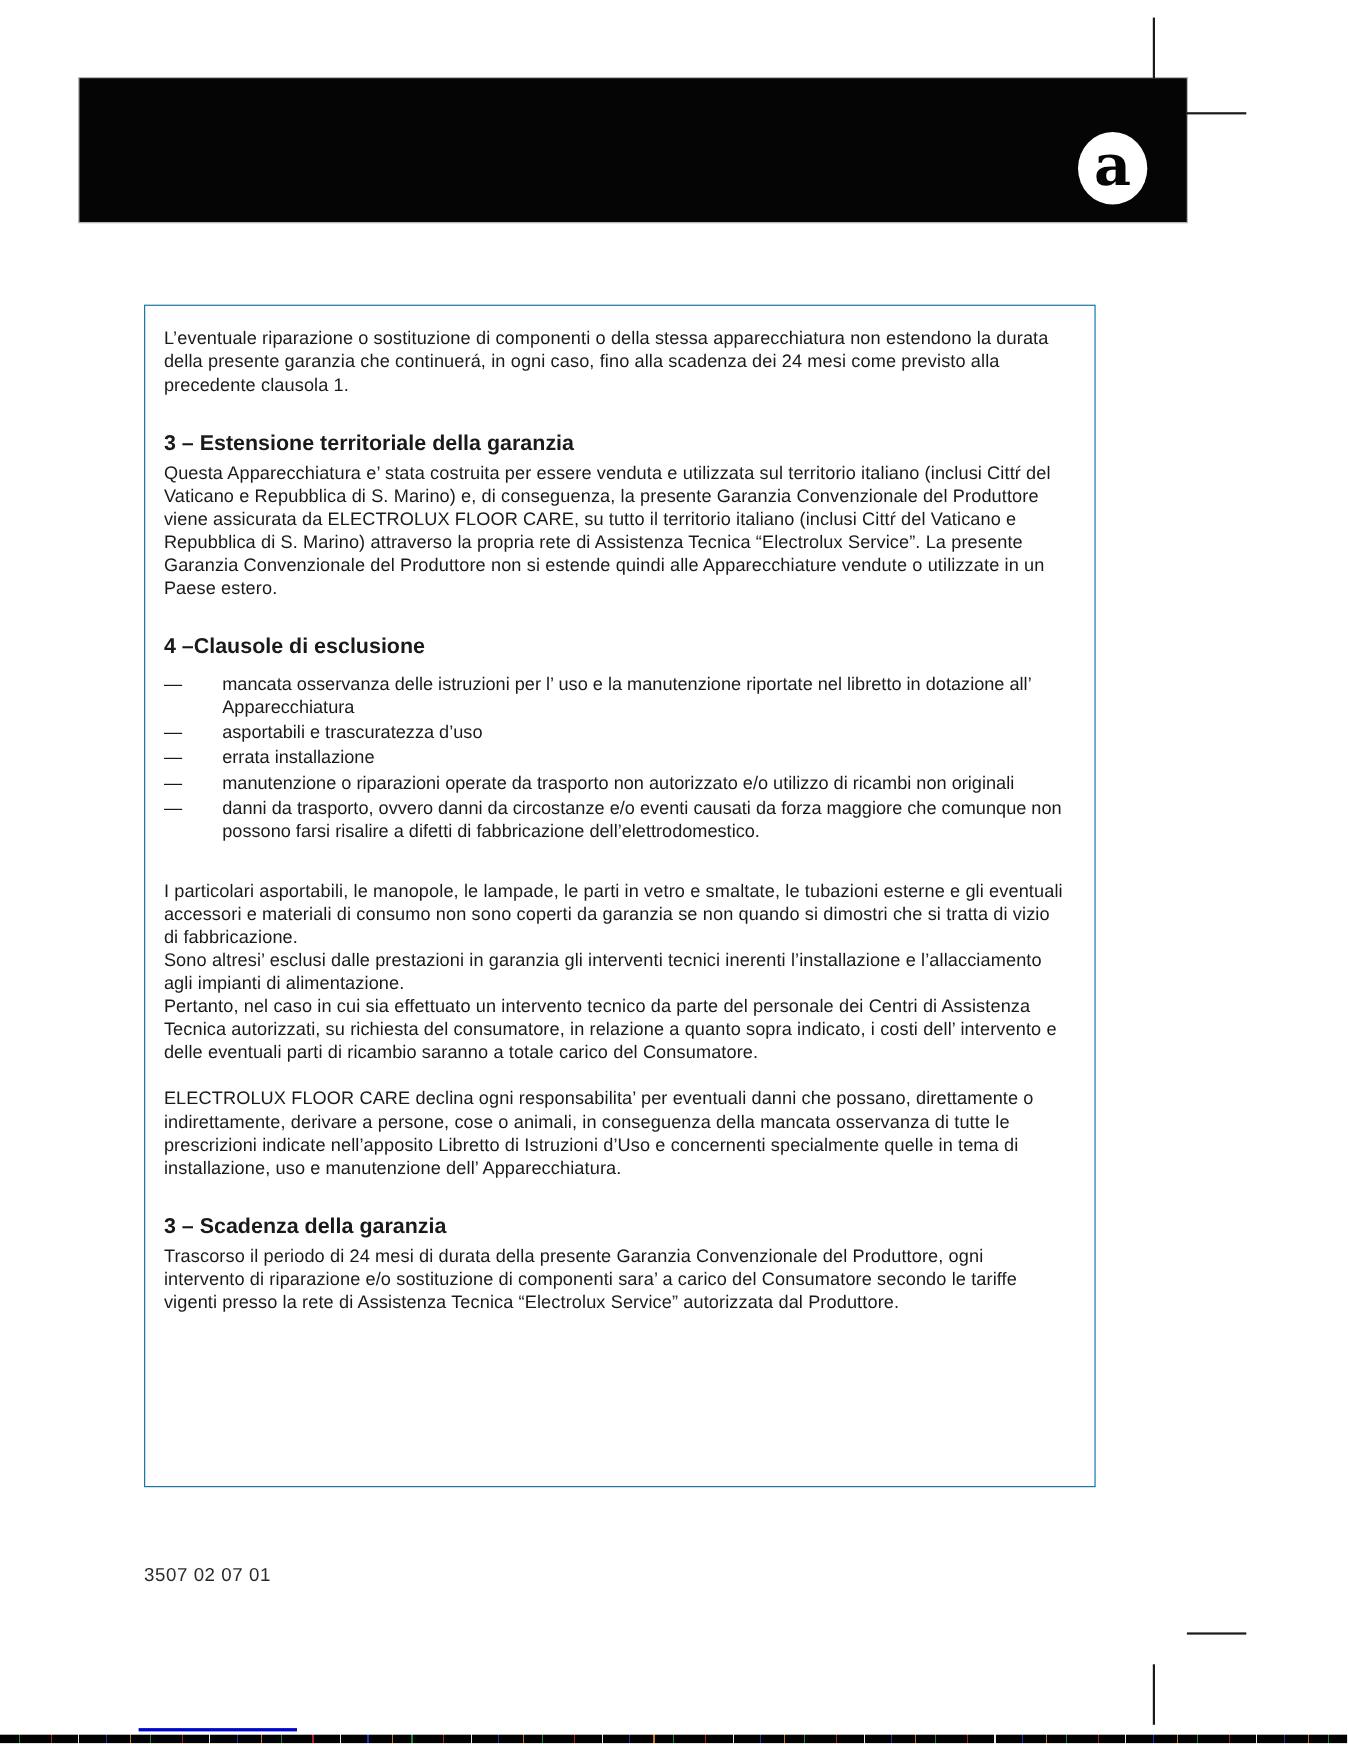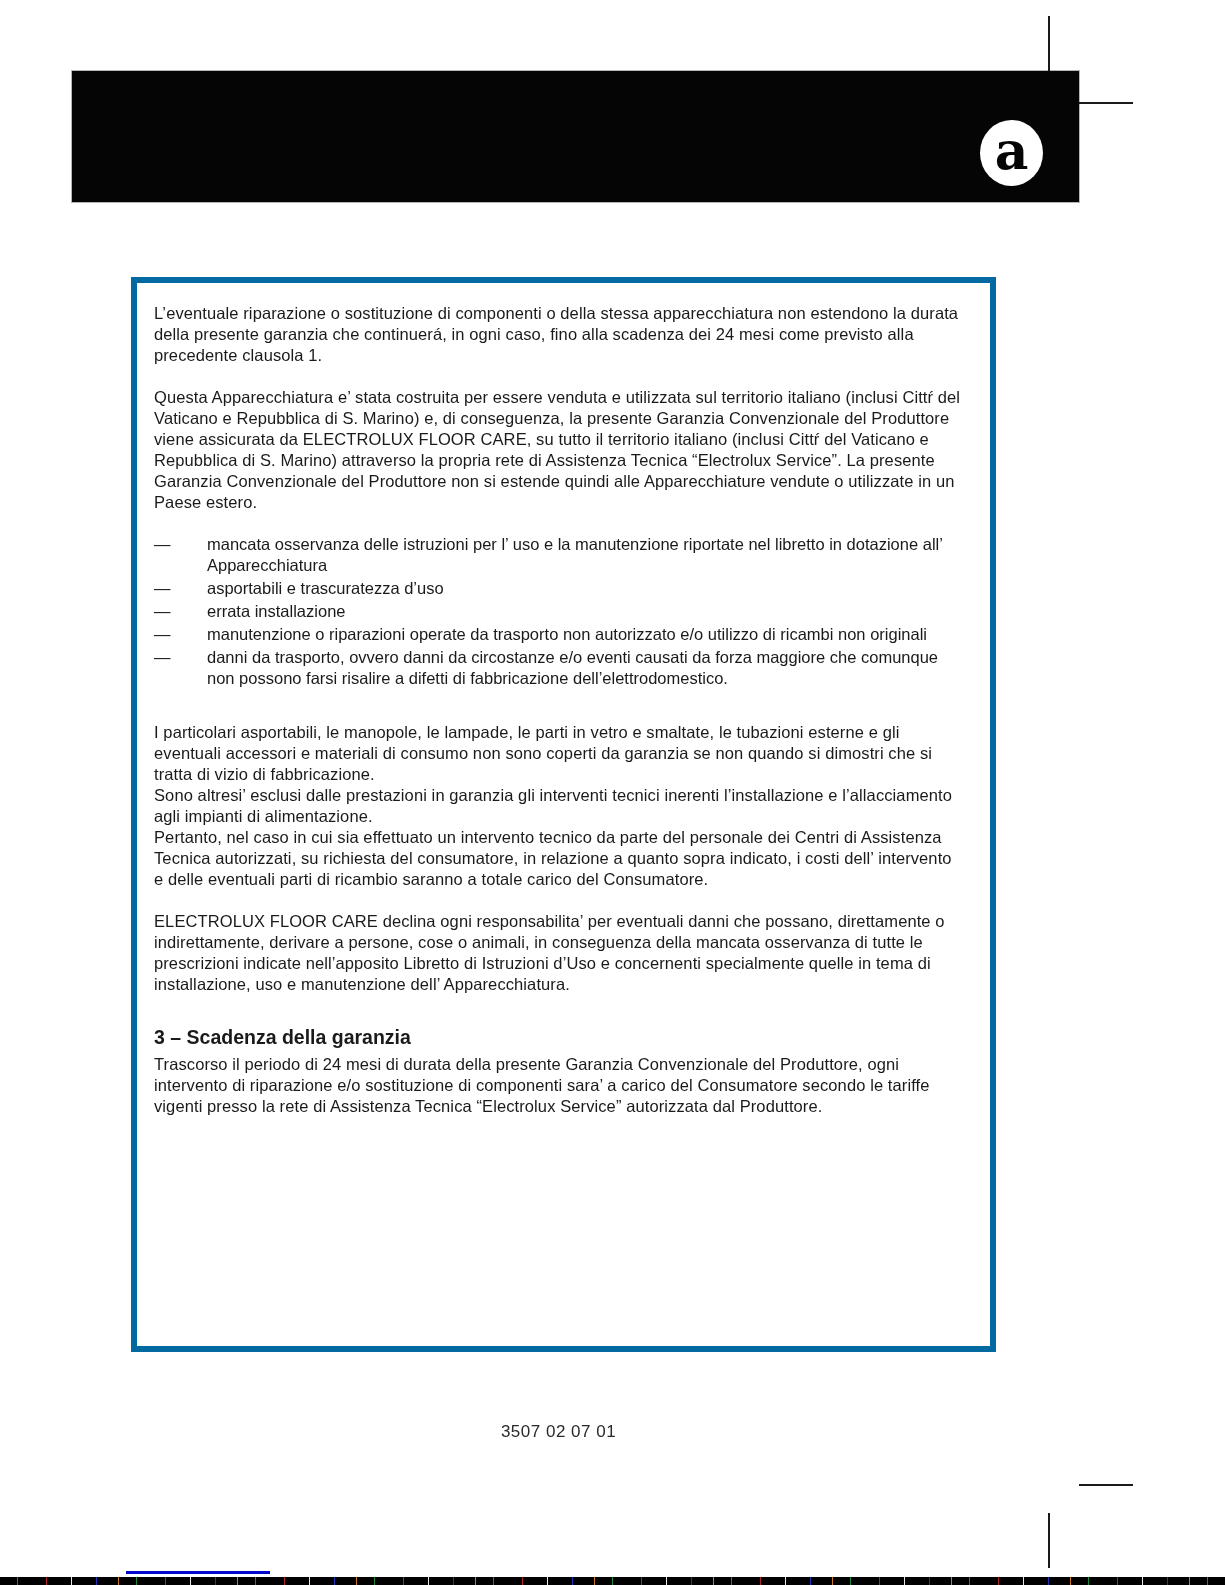--- a/index.html
+++ b/index.html
@@ -62,21 +62,21 @@
       #2233bb 96px, #2233bb 97px,
       #000 97px, #000 118px,
       #cc7722 118px, #cc7722 119px);
   }
 
   
   .warranty-box {
     position: absolute;
     left: 131px; top: 277px;
     width: 865px; height: 1075px;
-    border: 6px solid #0369a1;
+    border: 1px solid #0369a1;
     box-sizing: border-box;
     padding: 20px 28px 15px 17px;
     overflow: hidden;
   }
   .para {
     margin: 0 0 21px 0;
     font-size: 16.5px;
     line-height: 21px;
     letter-spacing: 0.1px;
     white-space: pre-line;
@@ -96,21 +96,20 @@
     margin: 0 0 2px 0;
   }
   .excl-item .dash { flex: 0 0 53px; }
   .excl-item .itxt { flex: 1 1 auto; }
 
   
   .footer-code {
     position: absolute;
     left: 131px; top: 1422px;
     width: 855px;
-    text-align: center;
     font-size: 17px;
     color: #2a2a2a;
     letter-spacing: 0.5px;
   }
 </style>
 </head>
 <body>
 
 <div id="page">
 
@@ -122,21 +121,23 @@
 
   <div class="mark mark-v-top"></div>
   <div class="mark mark-h-top"></div>
   <div class="mark mark-h-bottom"></div>
   <div class="mark mark-v-bottom"></div>
   <div class="mark mark-blue"></div>
   <div class="noise-strip"></div>
 
   <div class="warranty-box">
       <p class="para">L’eventuale riparazione o sostituzione di componenti o della stessa apparecchiatura non estendono la durata della presente garanzia che continuerá, in ogni caso, fino alla scadenza dei 24 mesi come previsto alla precedente clausola 1.</p>
+      <div class="sec-heading">3 – Estensione territoriale della garanzia</div>
       <p class="para">Questa Apparecchiatura e’ stata costruita per essere venduta e utilizzata sul territorio italiano (inclusi Cittŕ del Vaticano e Repubblica di S. Marino) e, di conseguenza, la presente Garanzia Convenzionale del Produttore viene assicurata da ELECTROLUX FLOOR CARE, su tutto il territorio italiano (inclusi Cittŕ del Vaticano e Repubblica di S. Marino) attraverso la propria rete di Assistenza Tecnica “Electrolux Service”. La presente Garanzia Convenzionale del Produttore non si estende quindi alle Apparecchiature vendute o utilizzate in un Paese estero.</p>
+      <div class="sec-heading">4 –Clausole di esclusione</div>
       <div class="excl-list">
         <div class="excl-item">
           <span class="dash">—</span>
           <span class="itxt">mancata osservanza delle istruzioni per l’ uso e la manutenzione riportate nel libretto in dotazione all’ Apparecchiatura</span>
         </div>
         <div class="excl-item">
           <span class="dash">—</span>
           <span class="itxt">asportabili e trascuratezza d’uso</span>
         </div>
         <div class="excl-item">

